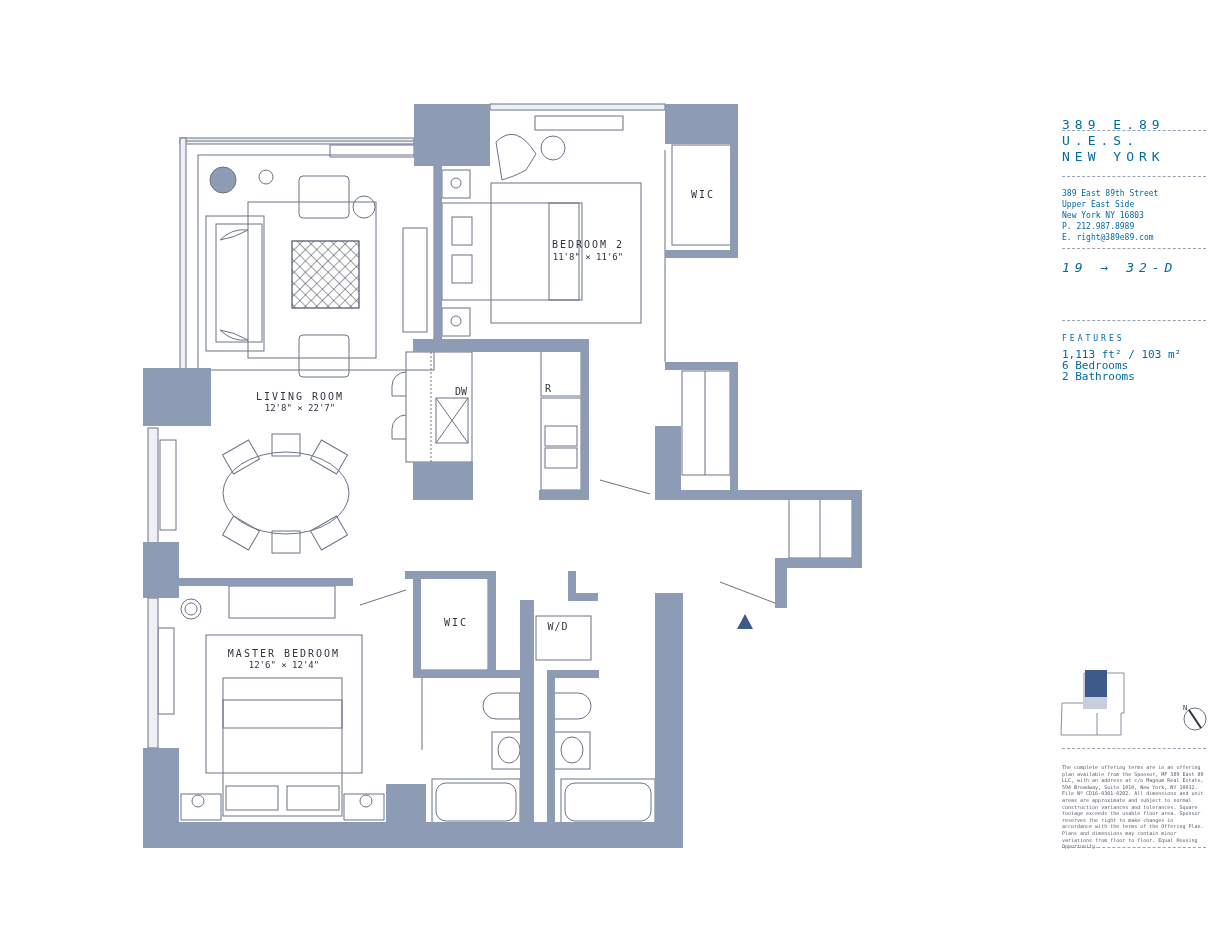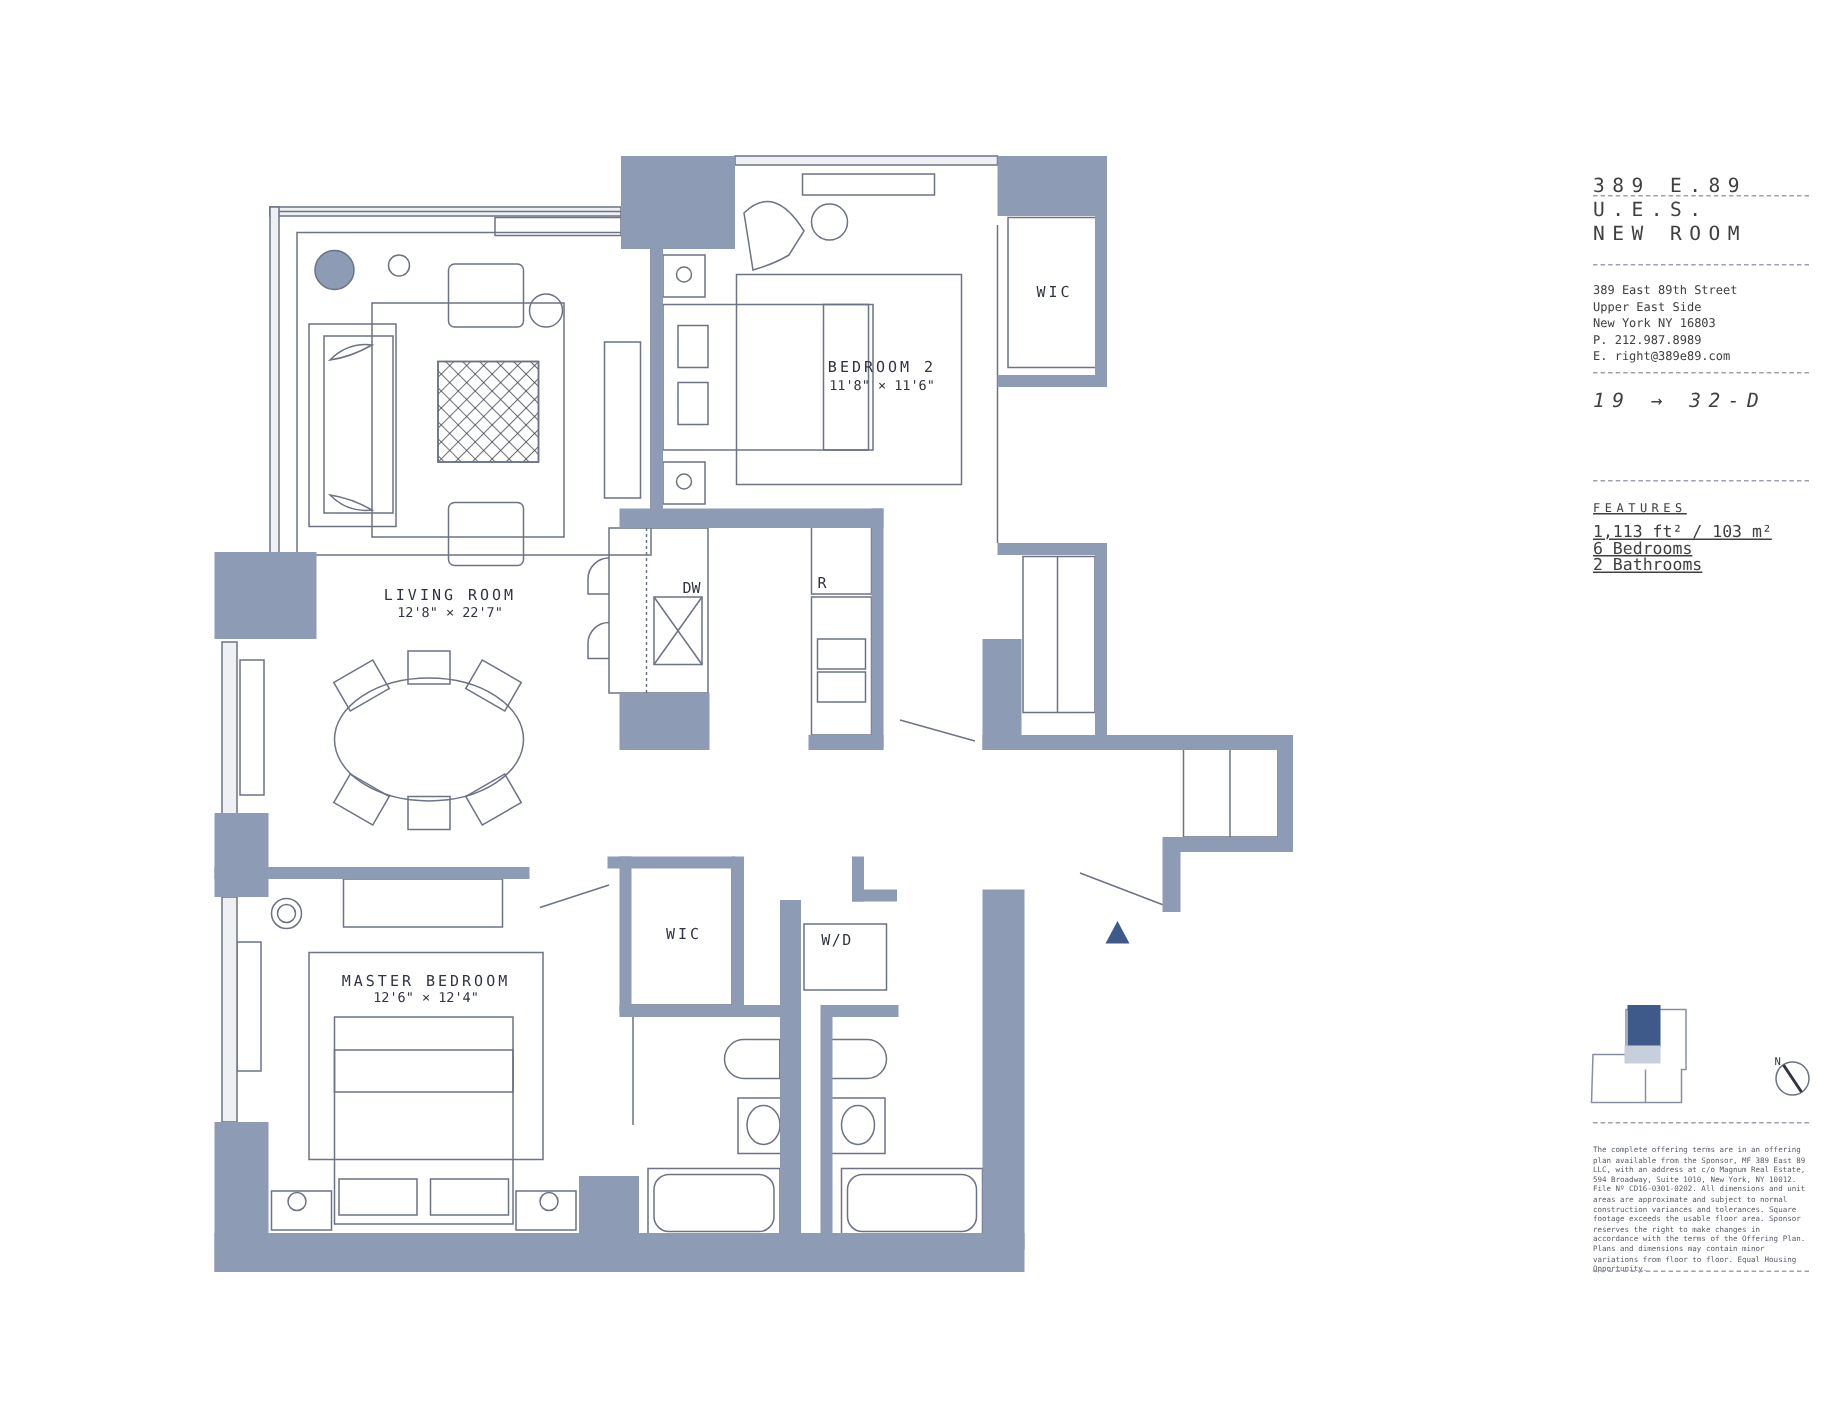--- a/index.html
+++ b/index.html
@@ -1,19 +1,19 @@
 <!DOCTYPE html>
 <html><head>
 <meta charset="utf-8">
 <style>
   html,body{margin:0;padding:0;background:#ffffff;}
   body{width:1232px;height:952px;position:relative;overflow:hidden;font-family:"DejaVu Sans Mono","Liberation Mono",monospace;color:#3a3f4a;}
   #plan{position:absolute;left:0;top:0;width:1232px;height:952px;}
   .lbl{font-family:"DejaVu Sans Mono","Liberation Mono",monospace;fill:#2f3440;}
-  .side{position:absolute;left:1062px;width:144px;font-family:"DejaVu Sans Mono","Liberation Mono",monospace;color:#404040;}
+  .side{position:absolute;left:1062px;width:144px;font-family:"DejaVu Sans Mono","Liberation Mono",monospace;color:#0369a1;}
   .dash{border-top:1px dashed #9aa2b0;height:0;width:144px;}
   .title-line{font-size:13px;letter-spacing:5px;line-height:16px;}
   .addr{font-size:8px;line-height:11px;white-space:nowrap;}
   .unit{font-size:13px;letter-spacing:5px;}
   .feat-h{font-size:8px;letter-spacing:3px;}
   .feat{font-size:11px;line-height:11px;}
   .disc{font-size:5px;line-height:6.6px;color:#555b66;}
 </style>
 </head>
 <body>
@@ -211,34 +211,34 @@
     <circle cx="1195" cy="719" r="11" fill="none" stroke="#6b7385"></circle>
     <line x1="1189" y1="710" x2="1201" y2="728" stroke="#2f3440" stroke-width="2"></line>
     <text x="1183" y="710" font-size="7" class="lbl">N</text>
   </g>
 </svg>
 
 <div class="side dash" style="top:130px;"></div>
 <div class="side" style="top:117px;">
   <div class="title-line">389 E.89</div>
   <div class="title-line">U.E.S.</div>
-  <div class="title-line">NEW ROOM</div>
+  <div class="title-line">NEW YORK</div>
 </div>
 <div class="side dash" style="top:176px;"></div>
 <div class="side" style="top:188px;">
   <div class="addr">389 East 89th Street</div>
   <div class="addr">Upper East Side</div>
   <div class="addr">New York NY 16803</div>
   <div class="addr">P. 212.987.8989</div>
   <div class="addr">E. right@389e89.com</div>
 </div>
 <div class="side dash" style="top:248px;"></div>
 <div class="side unit" style="top:260px;font-style:italic;">19 → 32-D</div>
 <div class="side dash" style="top:320px;"></div>
-<div class="side" style="top:334px;text-decoration:underline;">
+<div class="side" style="top:334px;">
   <div class="feat-h">FEATURES</div>
   <div style="height:6px"></div>
   <div class="feat">1,113 ft² / 103 m²</div>
   <div class="feat">6 Bedrooms</div>
   <div class="feat">2 Bathrooms</div>
 </div>
 <div class="side dash" style="top:748px;"></div>
 <div class="side disc" style="top:764px;">The complete offering terms are in an offering plan available from the Sponsor, MF 389 East 89 LLC, with an address at c/o Magnum Real Estate, 594 Broadway, Suite 1010, New York, NY 10012. File Nº CD16-0301-0202. All dimensions and unit areas are approximate and subject to normal construction variances and tolerances. Square footage exceeds the usable floor area. Sponsor reserves the right to make changes in accordance with the terms of the Offering Plan. Plans and dimensions may contain minor variations from floor to floor. Equal Housing Opportunity.</div>
 <div class="side dash" style="top:847px;"></div>
 

